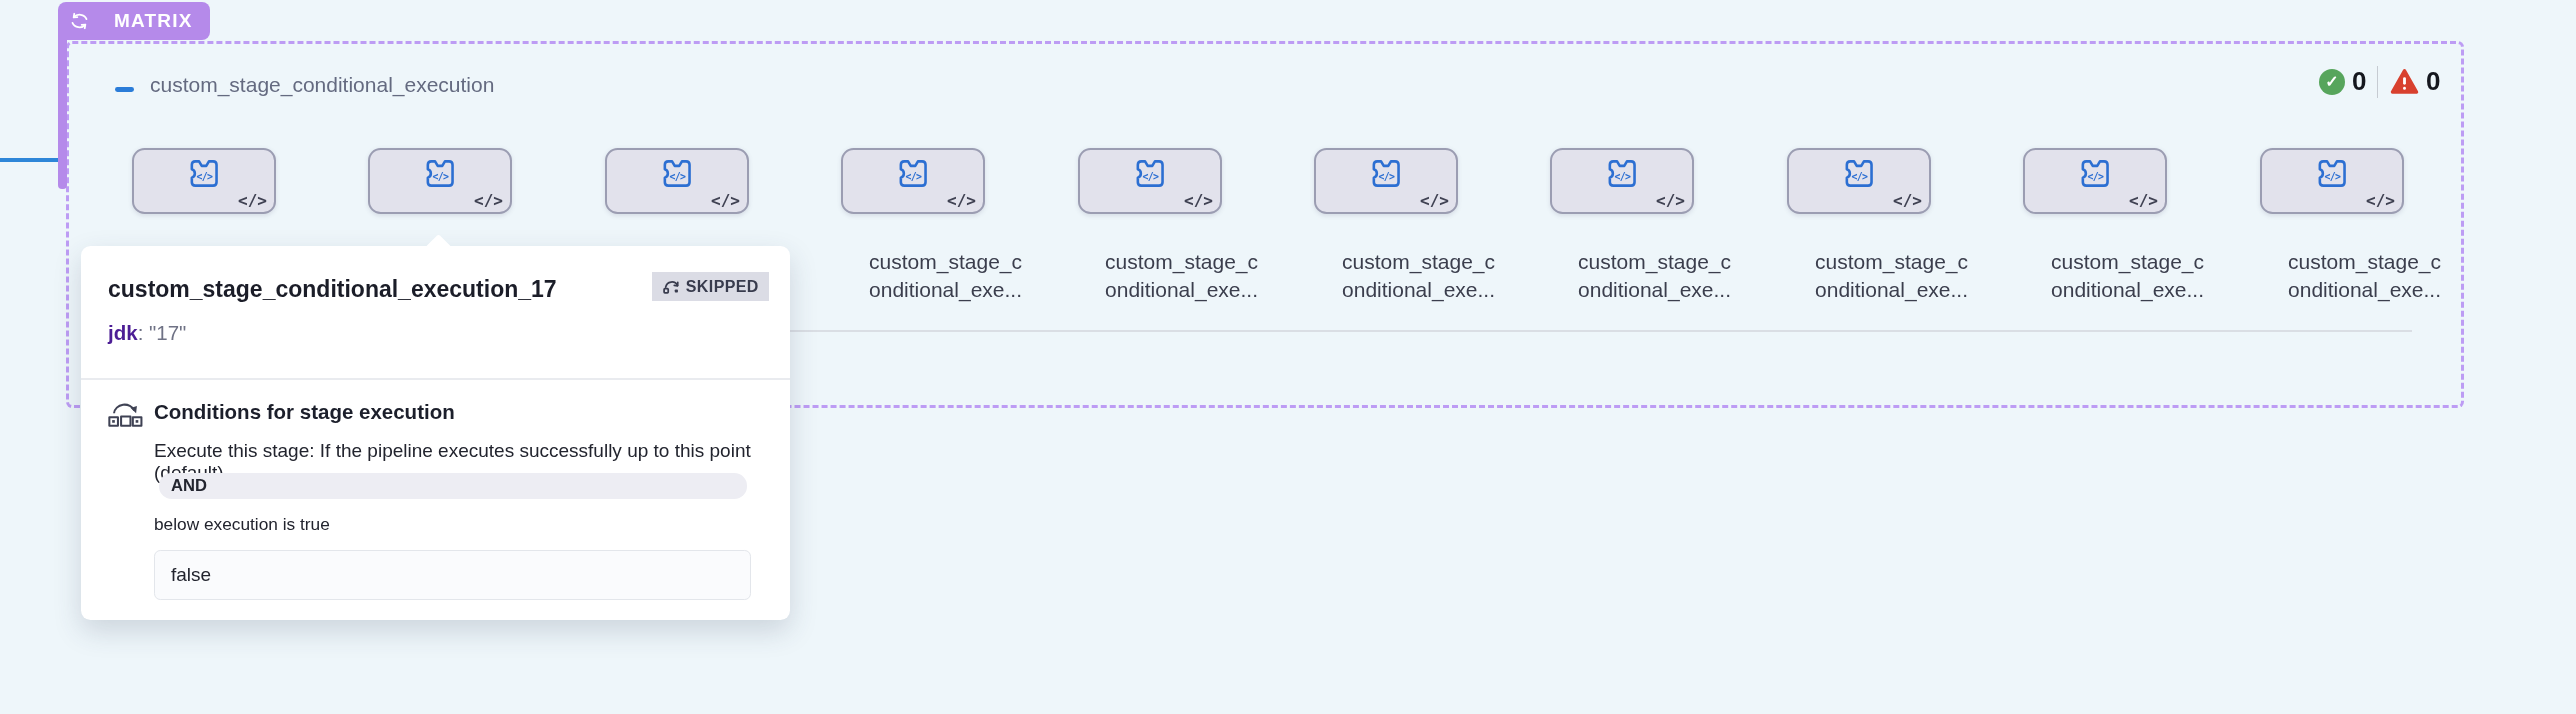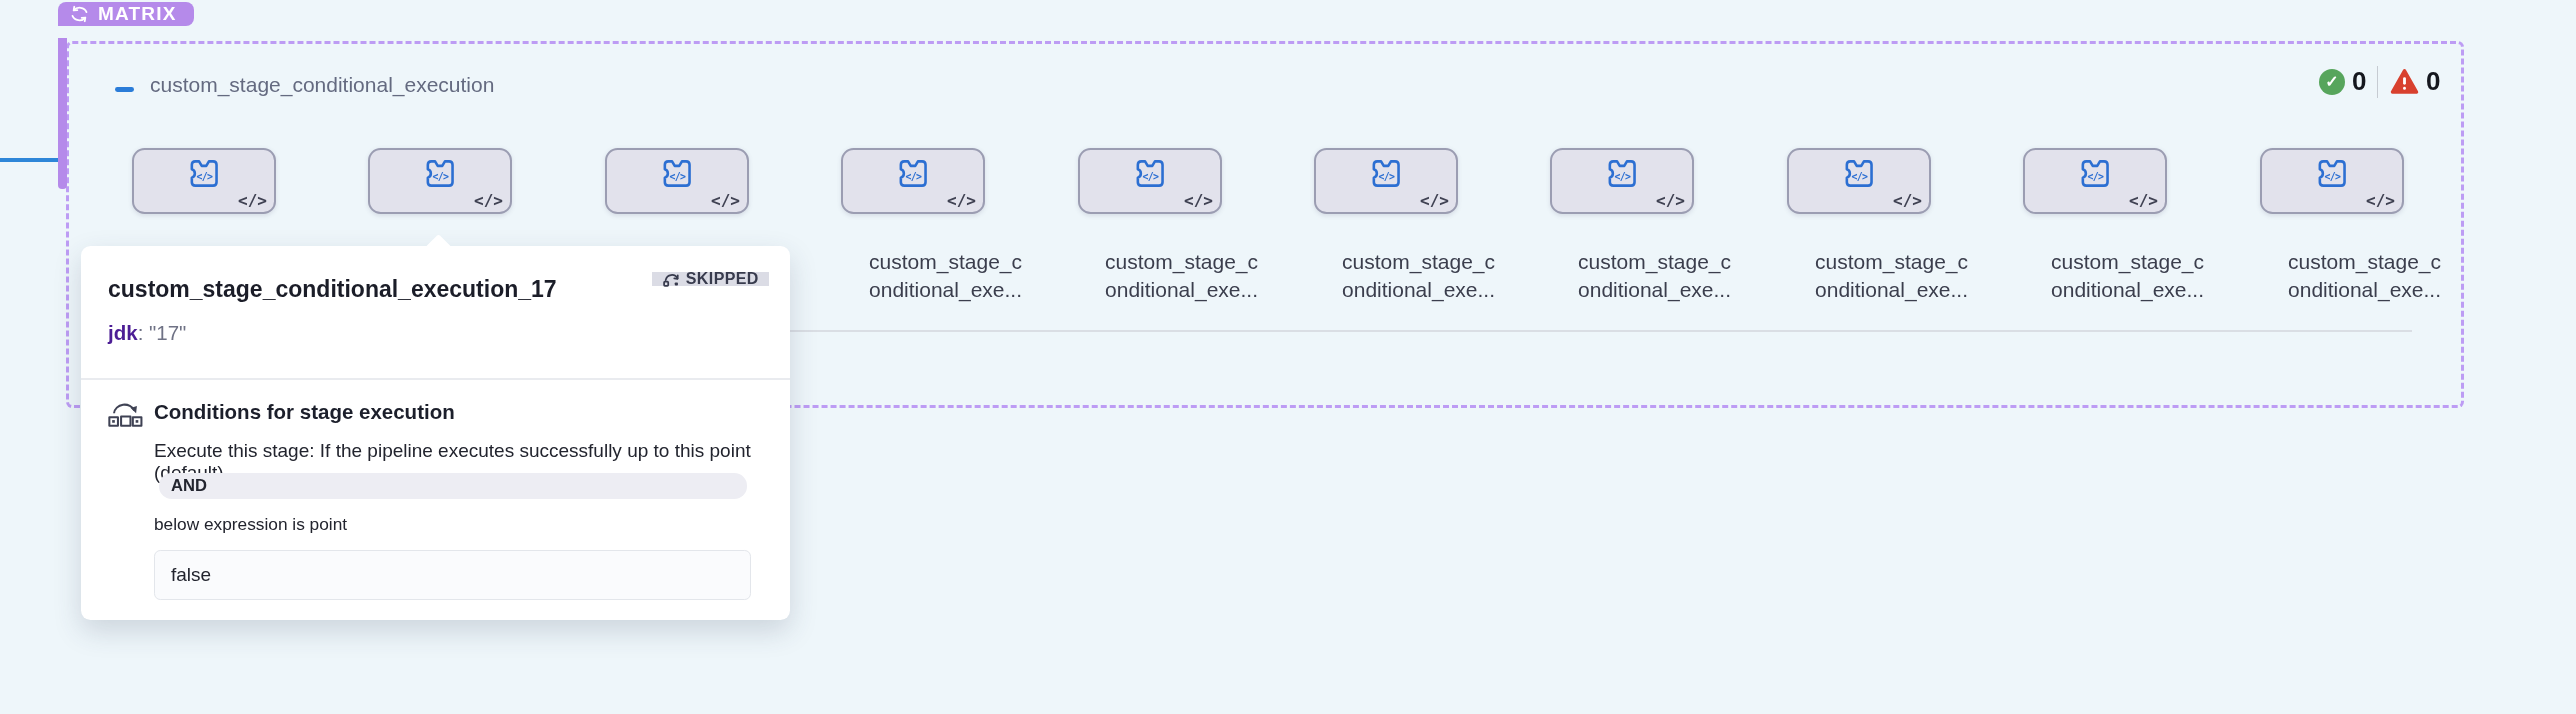--- a/index.html
+++ b/index.html
@@ -3,22 +3,22 @@
 <meta charset="utf-8">
 <style>
   html,body{margin:0;padding:0;}
   body{font-family:"Liberation Sans", sans-serif; background:#eef6fa;}
   .canvas{position:relative; width:2576px; height:714px; background:#eef6fa; overflow:hidden;}
 
   
   .connector{position:absolute; left:0; top:158px; width:61px; height:4px; background:#2e86d8;}
 
   
-  .matrix-badge{position:absolute; left:58px; top:2.4px; height:24px; padding:0 17.3px 0 11px;
-    background:#b58aea; border-radius:8px 8px 8px 0; display:flex; align-items:center; gap:8px; z-index:2;}
+  .matrix-badge{position:absolute; left:58px; top:2.4px; height:38px; padding:0 17.3px 0 11px;
+    background:#b58aea; border-radius:8px 8px 8px 0; display:flex; align-items:center; gap:24px; z-index:2;}
   .matrix-badge span{color:#ffffff; font-size:19px; font-weight:600; letter-spacing:1.2px;}
   .matrix-strip{position:absolute; left:58px; top:38px; width:8.7px; height:151px; background:#b58aea;
     border-radius:0 0 4px 4px; z-index:2;}
 
   
   .matrix-container{position:absolute; left:66px; top:41px; width:2392px; height:361px;
     border:3.2px dashed #bd9cf4; border-radius:6.3px;}
 
   
   .collapse-btn{position:absolute; left:112px; top:73px; width:25px; height:24px; background:none; border:none;
@@ -45,21 +45,21 @@
   .footer-sep{position:absolute; left:117px; top:330px; width:2295px; height:1.6px; background:#dadee4;}
   .max-conc{position:absolute; left:2020px; top:348px; width:394px; text-align:right; font-size:23px;
     font-weight:bold; color:#6e7186;}
 
   
   .popover{position:absolute; left:81px; top:246px; width:709px; height:374px; background:#ffffff;
     border-radius:9.5px; box-shadow:0 11px 28px rgba(50,60,90,0.18); z-index:5;}
   .caret{position:absolute; left:348px; top:-8px; width:19px; height:19px; background:#ffffff;
     transform:rotate(45deg); border-radius:2.4px;}
   .pop-title{position:absolute; left:27px; top:30px; font-size:23px; font-weight:700; color:#1b1d28;}
-  .skip-badge{position:absolute; right:21px; top:26px; height:14px; background:#dbdce5; border-radius:0;
+  .skip-badge{position:absolute; right:21px; top:26px; height:29px; background:#dbdce5; border-radius:0;
     padding:0 10.2px; display:flex; align-items:center; gap:4px;}
   .skip-badge span{font-size:16px; font-weight:700; color:#383b4d; letter-spacing:0.4px;}
   .var-line{position:absolute; left:27px; top:75px; font-size:20.5px;}
   .var-name{font-weight:700; color:#4c1d95;}
   .var-value{color:#6f7285;}
   .pop-divider{position:absolute; left:0; right:0; top:132px; height:1.6px; background:#e9ebef;}
   .cond-icon{position:absolute; left:26px; top:150px;}
   .cond-heading{position:absolute; left:73px; top:154px; font-size:20.5px; font-weight:700; color:#1c1f2b;}
   .cond-desc{position:absolute; left:73px; top:194px; font-size:19px; color:#22242e;}
   .and-bar{position:absolute; left:78px; top:227px; width:588px; height:26px; background:#ededf3;
@@ -261,20 +261,20 @@
       </g>
       <rect x="6.6" y="30.7" width="3.4" height="3.4" fill="#3f4254"></rect>
       <rect x="36.6" y="30.7" width="3.4" height="3.4" fill="#3f4254"></rect>
       <path d="M30.2 15.2 L37.2 21.8 L38.2 12.8 Z" fill="#3f4254"></path>
     </svg>
     <div class="cond-heading">Conditions for stage execution</div>
     <div class="cond-desc">Execute this stage: If the pipeline executes successfully up to this point (default)</div>
     <div class="and-bar">
       <span>AND</span>
     </div>
-    <div class="cond-note">below expression is point</div>
+    <div class="cond-note">below execution is true</div>
     <div class="expr-box">
       <span>false</span>
     </div>
   </div>
 
 </div>
 
 
 </body></html>

